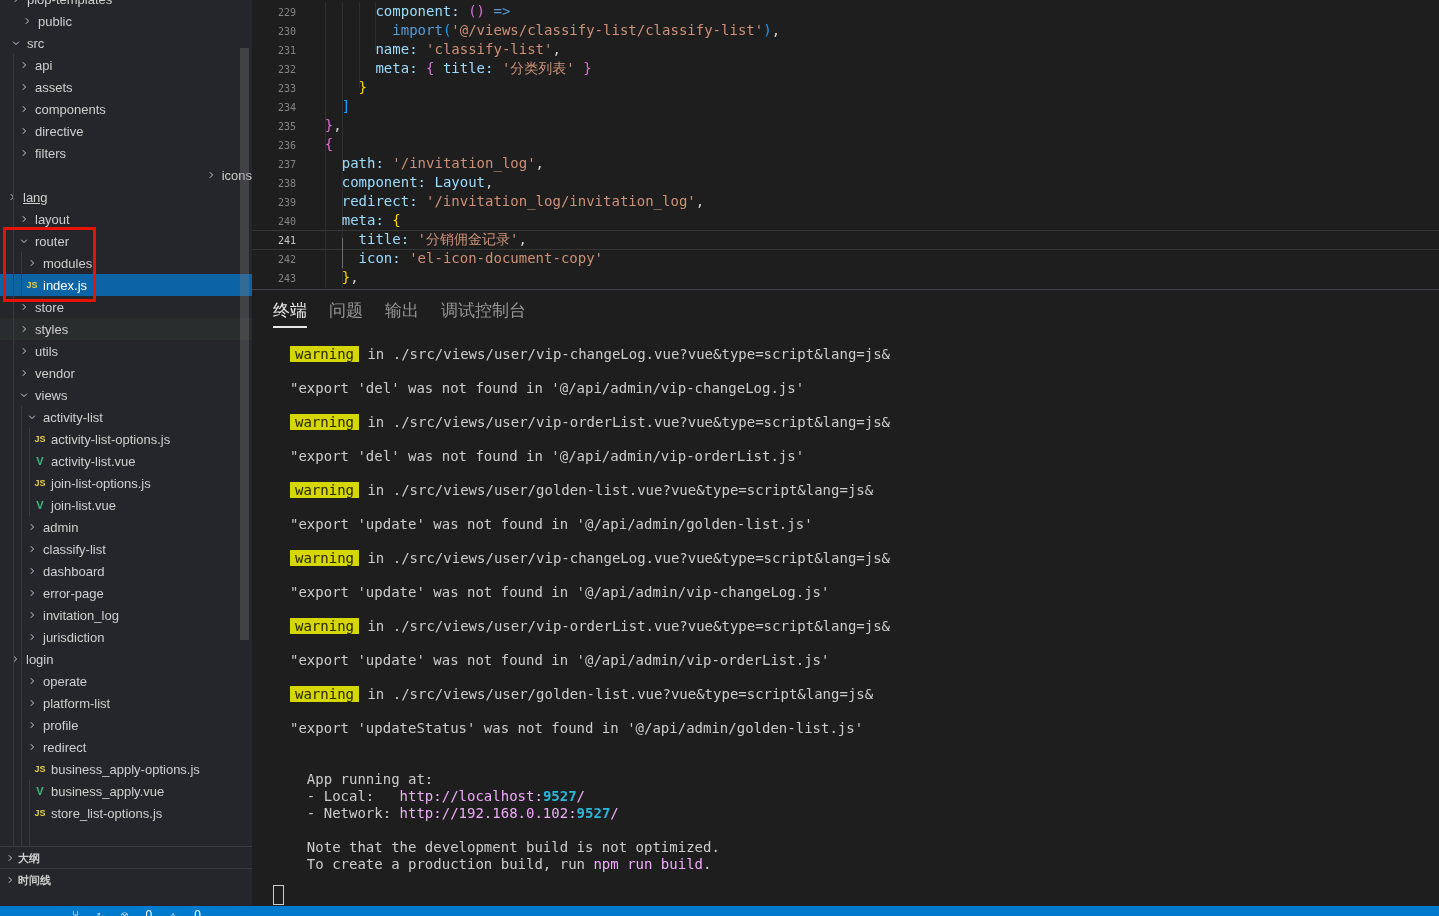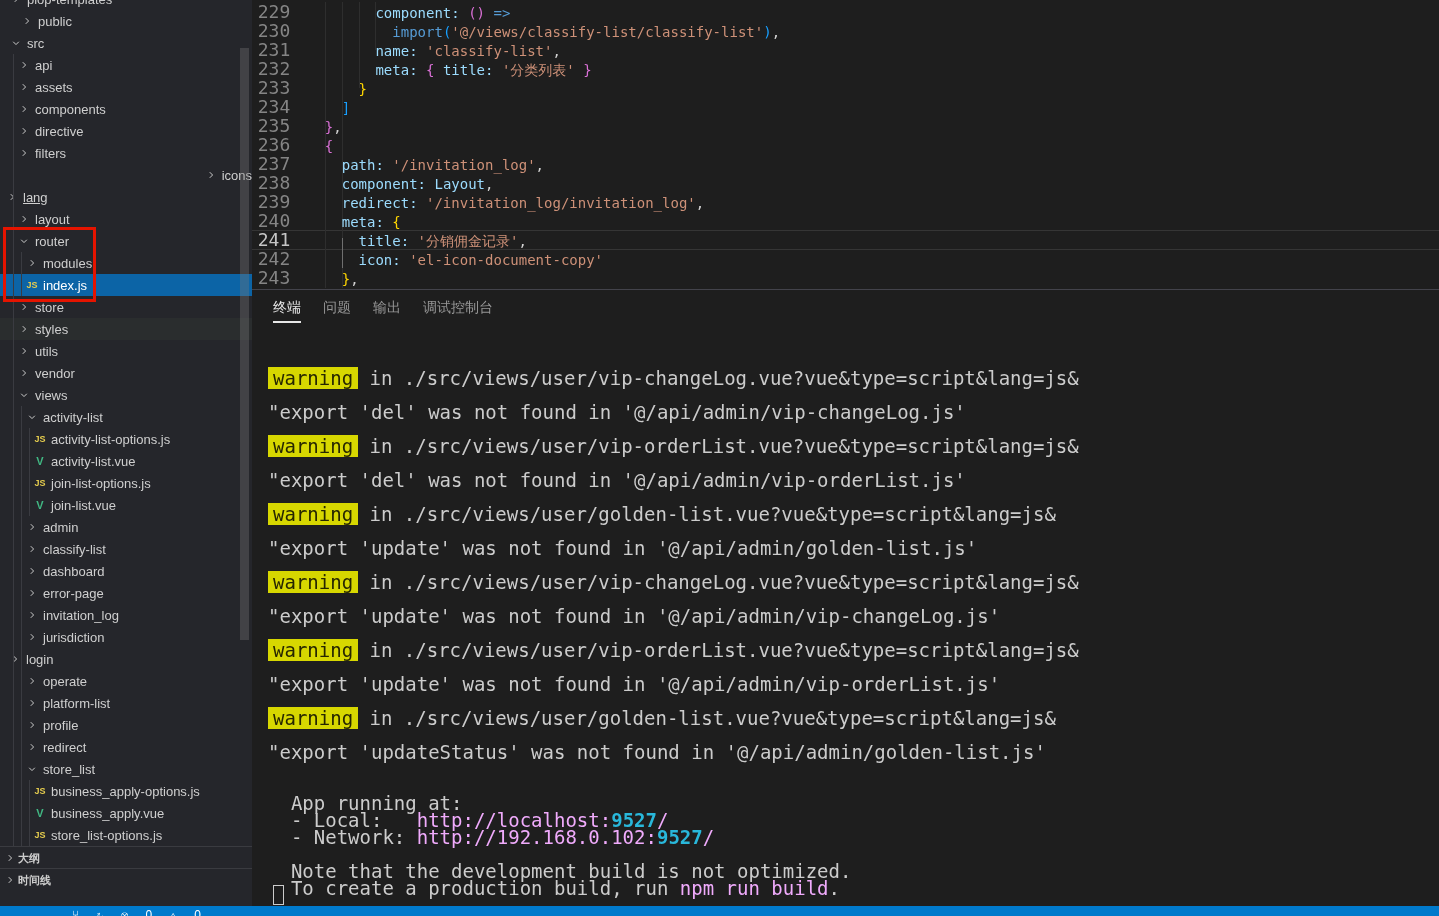--- a/index.html
+++ b/index.html
@@ -23,37 +23,37 @@
   .section{position:absolute;left:0;width:252px;height:22px;border-top:1px solid #3a3b40;
            display:flex;align-items:center;color:#cccccc;font-size:11px;font-weight:bold;cursor:pointer;}
   .section .chev{margin-left:2px;}
   #sb-scroll{position:absolute;left:240px;top:48px;width:9px;height:592px;background:rgba(120,120,120,.35);}
   #redbox{position:absolute;left:3px;top:227px;width:87px;height:69px;border:3px solid #e51400;z-index:6;}
 
   
   #editor{position:absolute;left:252px;top:0;width:1187px;height:289px;background:#1e1e1e;overflow:hidden;}
   #code{position:absolute;left:0;top:2px;width:100%;z-index:2;}
   .cl{height:19px;line-height:19px;white-space:pre;font-family:"DejaVu Sans Mono",monospace;font-size:14px;}
-  .ln{display:inline-block;width:44px;text-align:center;color:#858585;font-size:18px;}
+  .ln{display:inline-block;width:44px;text-align:right;color:#858585;font-size:10px;}
   .ln.act{color:#c6c6c6;}
   .lc{padding-left:12px;}
   .tk-pl{color:#d4d4d4}.tk-prop{color:#9cdcfe}.tk-str{color:#ce9178}.tk-kw{color:#569cd6}
   .tk-var{color:#9cdcfe}.tk-b1{color:#ffd700}.tk-b2{color:#da70d6}.tk-b3{color:#179fff}
   .curline{position:absolute;left:0;width:100%;height:1px;background:#353535;z-index:1;}
   .iguide{position:absolute;width:1px;background:#2e2e2e;z-index:1;}
   .iguide.active{background:#6f6f6f;}
 
   
   #panel{position:absolute;left:252px;top:289px;width:1187px;height:617px;background:#1e1e1e;
          border-top:1px solid #43434b;}
-  #ptabs{display:flex;gap:22px;padding:9px 0 0 21px;font-size:14px;color:#969696;}
+  #ptabs{display:flex;gap:22px;padding:9px 0 0 21px;font-size:17px;color:#969696;}
   .ptab{padding-bottom:4px;cursor:pointer;}
   .ptab.act{color:#e7e7e7;border-bottom:2px solid #e7e7e7;}
-  #term{position:absolute;left:16px;top:56px;font-family:"DejaVu Sans Mono",monospace;
-        font-size:19px;color:#cccccc;margin-top:24px;}
+  #term{position:absolute;left:38px;top:56px;font-family:"DejaVu Sans Mono",monospace;
+        font-size:14px;color:#cccccc;}
   .trm{height:17px;line-height:17px;white-space:pre;}
   .tt-txt{color:#cccccc}
   .tt-badge{background:#d7d700;color:#262600;padding:0 5px;}
   .tt-link{color:#f0abfc}
   .tt-linkb{color:#29b8db;font-weight:bold}
   #cursor{position:absolute;left:21px;top:595px;width:9px;height:18px;border:1px solid #cccccc;}
 
   
   #statusbar{position:absolute;left:0;top:906px;width:1439px;height:10px;background:#007acc;overflow:hidden;}
   #sbicons{margin:2px 0 0 72px;color:#ffffff;font-size:12px;letter-spacing:7px;white-space:pre;}
@@ -317,28 +317,20 @@
           </span>
           <span class="tlabel">profile</span>
         </div>
         <div class="trow" style="padding-left: 24px;">
           <span class="chev">
             <svg width="10" height="10" viewBox="0 0 16 16">
               <path d="M6 3.5l4.5 4.5L6 12.5" stroke="#cccccc" stroke-width="1.6" fill="none"></path>
             </svg>
           </span>
           <span class="tlabel">redirect</span>
-        </div>
-        <div class="trow" style="padding-left: 24px;">
-          <span class="chev exp">
-            <svg width="10" height="10" viewBox="0 0 16 16">
-              <path d="M6 3.5l4.5 4.5L6 12.5" stroke="#cccccc" stroke-width="1.6" fill="none"></path>
-            </svg>
-          </span>
-          <span class="tlabel">store_list</span>
         </div>
         <div class="trow" style="padding-left: 32px;">
           <span class="fjs">JS</span>
           <span class="tlabel">business_apply-options.js</span>
         </div>
         <div class="trow" style="padding-left: 32px;">
           <span class="fvue">V</span>
           <span class="tlabel">business_apply.vue</span>
         </div>
         <div class="trow" style="padding-left: 32px;">

